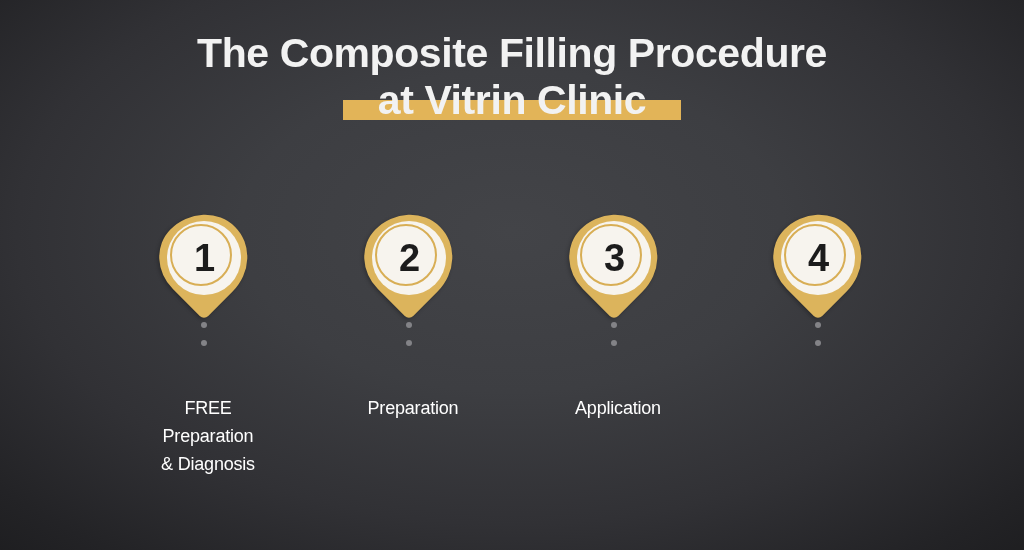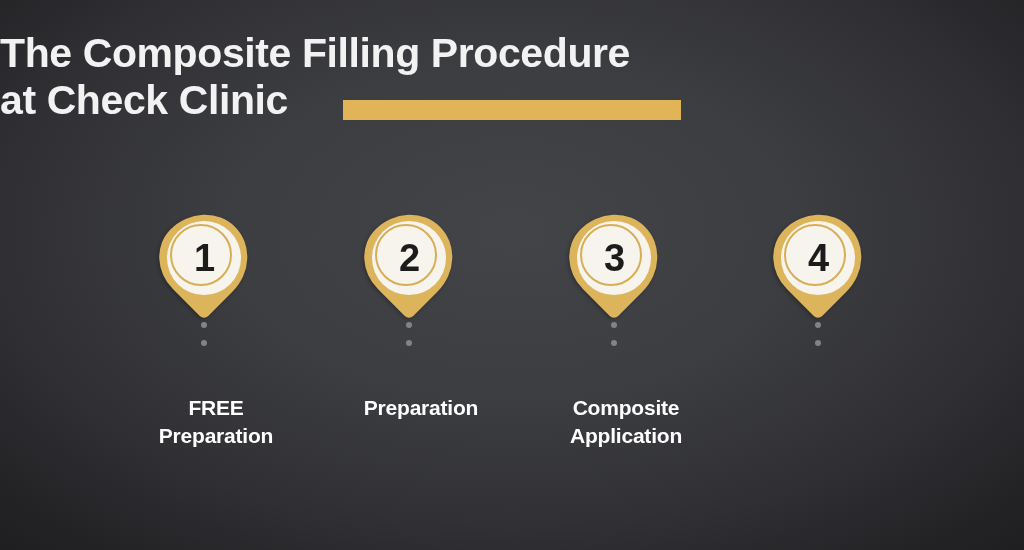--- a/index.html
+++ b/index.html
@@ -26,21 +26,21 @@
                       #1b1b1d 100%);
     overflow: hidden;
   }
 
   
   .title-block {
     position: absolute;
     top: 30px;
     left: 0;
     width: 1024px;
-    text-align: left;
+    text-align: center;
   }
   .title-line {
     display: block;
     color: #f2f2f2;
     font-family: "Liberation Sans", sans-serif;
     font-weight: bold;
     font-size: 41px;
     line-height: 47px;
     letter-spacing: -0.4px;
     white-space: nowrap;
@@ -150,64 +150,65 @@
     height: 6px;
     border-radius: 50%;
     background: #838387;
     margin-bottom: 12px;
   }
 
   
   .step-label {
     position: absolute;
     top: 180px;
-    left: 12px;
+    left: 4px;
     width: 220px;
     color: #ffffff;
     font-family: "Liberation Sans", sans-serif;
-    font-weight: bold;
-    font-size: 21px;
+    font-weight: normal;
+    font-size: 18px;
     line-height: 28px;
     letter-spacing: -0.2px;
   }
   .step-label .lbl-line {
     display: block;
     white-space: nowrap;
   }
 </style>
 </head>
 <body>
 
 <div id="infographic">
 
   <div class="title-underline-wrap">
     <span class="title-underline"></span>
   </div>
 
   <div class="title-block">
     <span class="title-line">The Composite Filling Procedure</span>
-    <span class="title-line title-line-2">at Check Clinic</span>
+    <span class="title-line title-line-2">at Vitrin Clinic</span>
   </div>
 
   <div class="steps">
 
   <div class="step" style="left: 204px;">
         <div class="pin">
           <div class="pin-shape"></div>
           <div class="pin-ring-outer"></div>
           <div class="pin-ring-gold"></div>
           <div class="pin-number">1</div>
         </div>
         <div class="connector">
           <div class="dot"></div>
           <div class="dot"></div>
         </div>
         <div class="step-label">
           <span class="lbl-line">FREE</span>
           <span class="lbl-line">Preparation</span>
+          <span class="lbl-line">&amp; Diagnosis</span>
         </div>
       </div>
       <div class="step" style="left: 409px;">
         <div class="pin">
           <div class="pin-shape"></div>
           <div class="pin-ring-outer"></div>
           <div class="pin-ring-gold"></div>
           <div class="pin-number">2</div>
         </div>
         <div class="connector">
@@ -223,21 +224,20 @@
           <div class="pin-shape"></div>
           <div class="pin-ring-outer"></div>
           <div class="pin-ring-gold"></div>
           <div class="pin-number">3</div>
         </div>
         <div class="connector">
           <div class="dot"></div>
           <div class="dot"></div>
         </div>
         <div class="step-label">
-          <span class="lbl-line">Composite</span>
           <span class="lbl-line">Application</span>
         </div>
       </div>
       <div class="step" style="left: 818px;">
         <div class="pin">
           <div class="pin-shape"></div>
           <div class="pin-ring-outer"></div>
           <div class="pin-ring-gold"></div>
           <div class="pin-number">4</div>
         </div>

